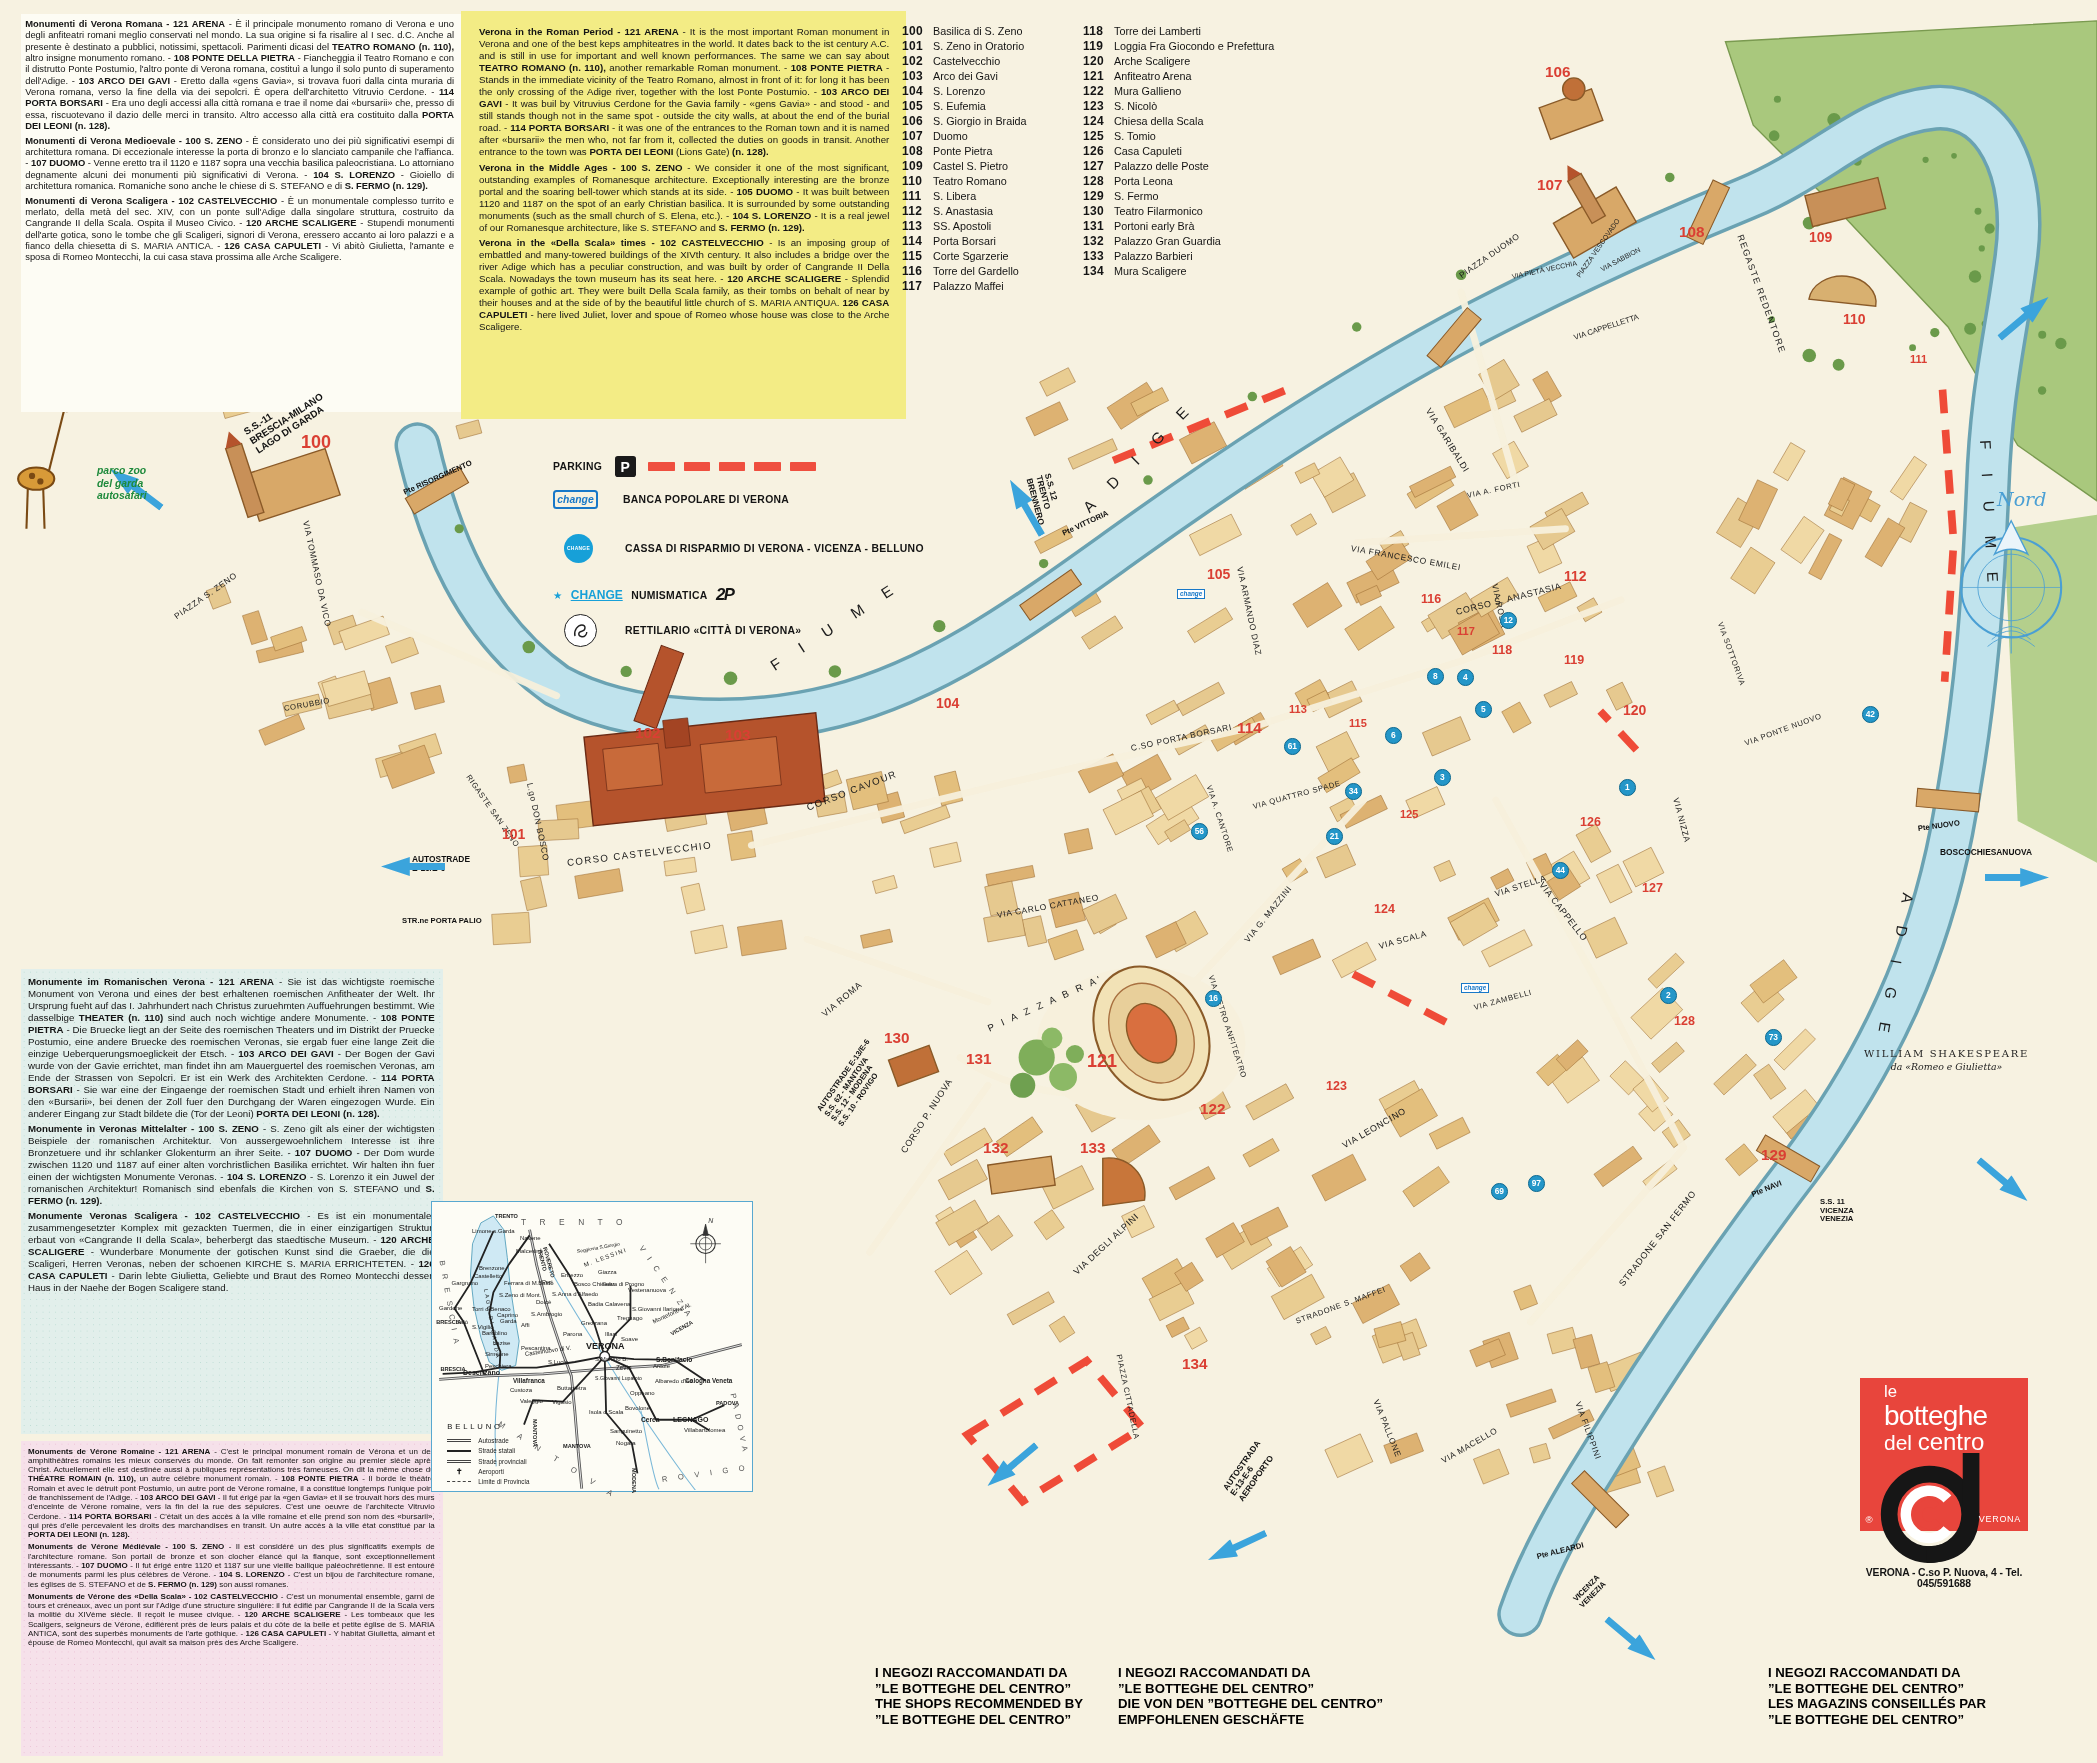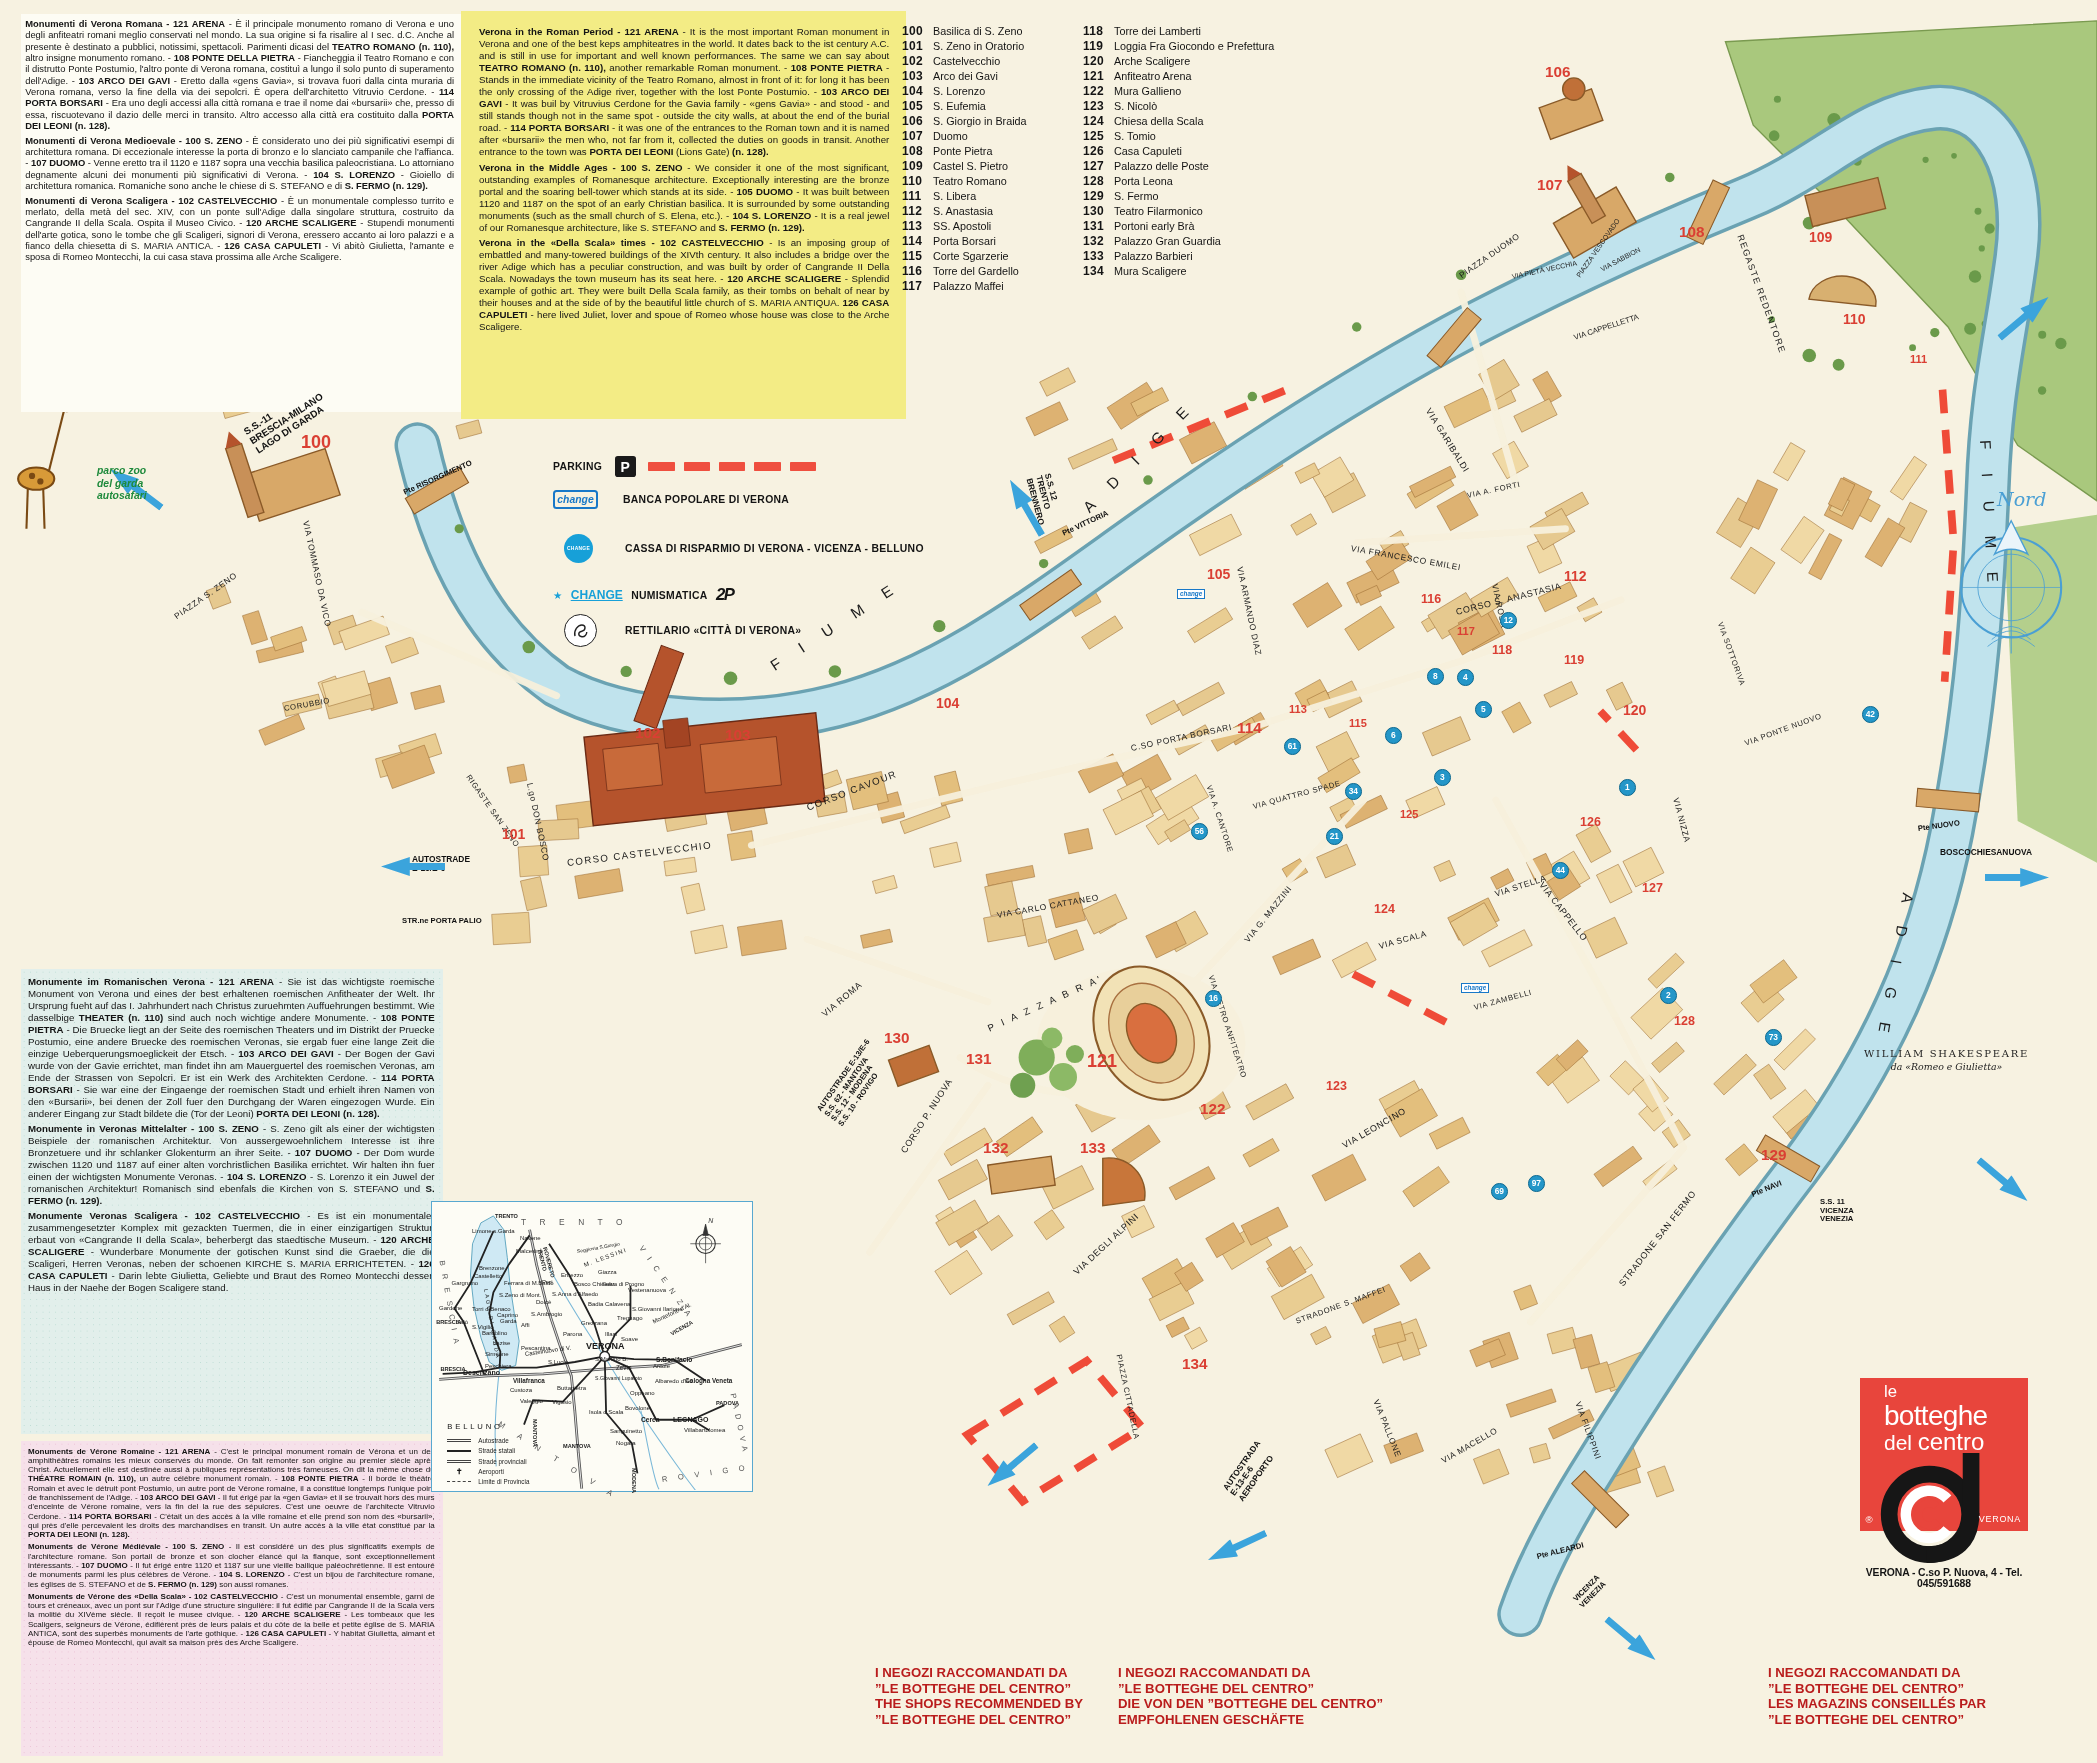--- a/index.html
+++ b/index.html
@@ -82,21 +82,21 @@
   #logo .w-le { font-size:16.7px; }
   #logo .w-bott { font-size:28px; letter-spacing:-0.7px; margin-top:1.4px; }
   #logo .w-del { font-size:21px; display:inline; }
   #logo .w-centro { font-size:24px; display:inline; margin-left:5.6px; }
   #logo .reg { position:absolute; left:5.6px; bottom:5.6px; color:#fff; font-size:9.7px; }
   #logo .city { position:absolute; right:7px; bottom:7px; color:#fff; font-size:9px; letter-spacing:0.7px; }
   #logo-address { position:absolute; left:1843px; top:1567px; width:202px; text-align:center;
                   font-weight:bold; font-size:10.4px; letter-spacing:-0.1px; }
 
   
-  .fblock { position:absolute; color:#b91c1c; font-weight:bold; font-size:13.2px; line-height:15.7px; white-space:nowrap; }
+  .fblock { position:absolute; color:#000000; font-weight:bold; font-size:13.2px; line-height:15.7px; white-space:nowrap; }
 
   
   #inset { position:absolute; left:431px; top:1201px; width:322px; height:291px;
            background:#fdfcf5; border:1.4px solid #58a8d0; }
   .iplace { position:absolute; font-size:6px; color:#1a1a1a; white-space:nowrap; transform-origin:0 50%; }
   .iprov { position:absolute; color:#555; font-size:7.7px; letter-spacing:7px; white-space:nowrap; transform-origin:0 50%; }
   .iroad { position:absolute; color:#222; font-size:5.6px; font-weight:bold; white-space:pre-line; transform-origin:0 50%; line-height:1.1; }
   #ileg { position:absolute; left:15.3px; top:220px; }
   #ileg .t { font-size:7.7px; letter-spacing:2.8px; margin-bottom:4.2px; }
   .ilrow { display:flex; align-items:center; height:10.4px; }

